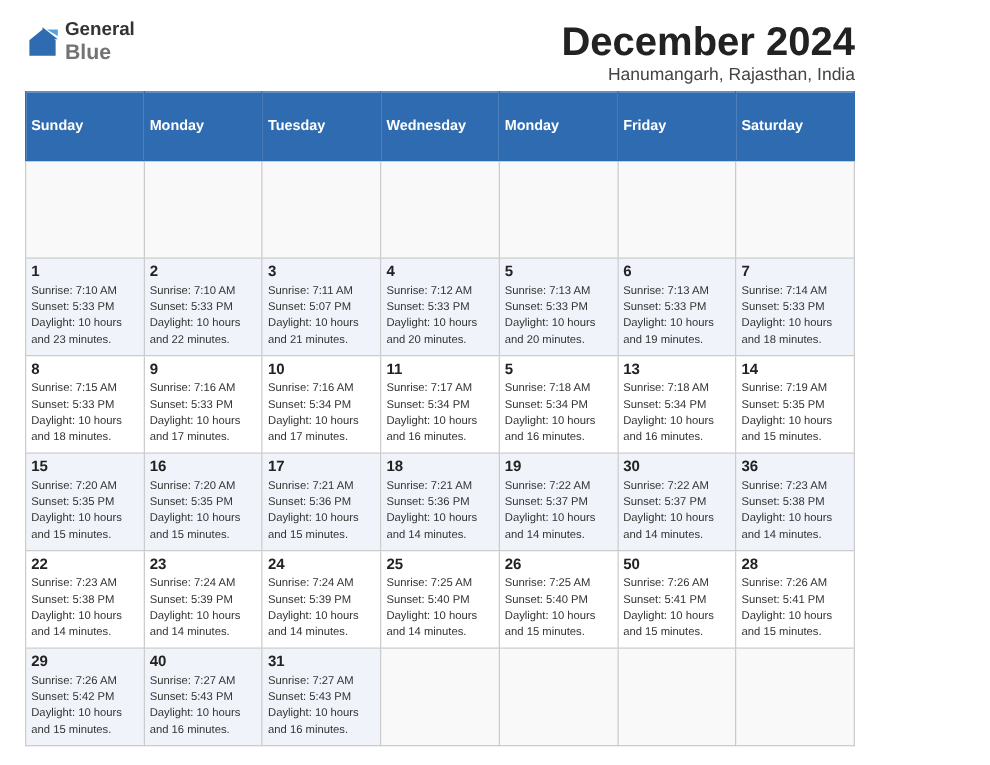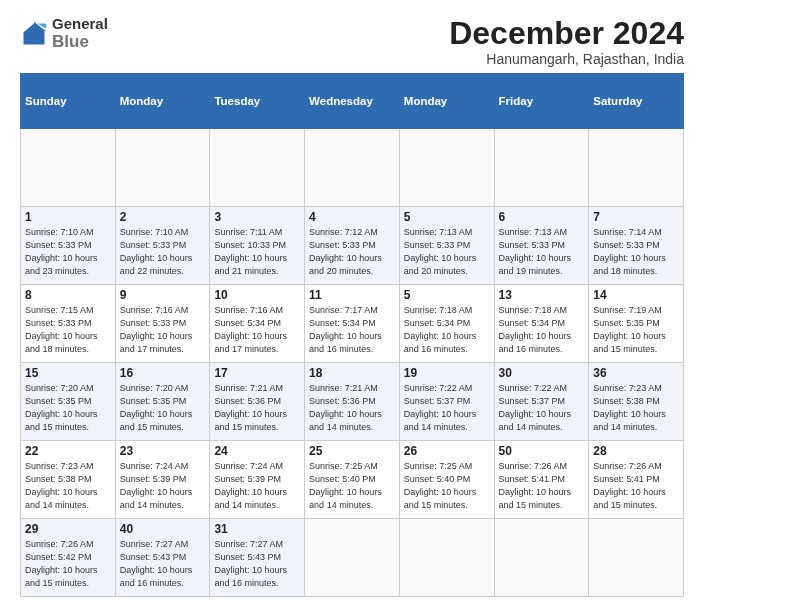--- a/index.html
+++ b/index.html
@@ -158,21 +158,21 @@
           <td>
             <span class="day-num">2</span>
             <div class="day-info" style="white-space: pre-line;">Sunrise: 7:10 AM
 Sunset: 5:33 PM
 Daylight: 10 hours
 and 22 minutes.</div>
           </td>
           <td>
             <span class="day-num">3</span>
             <div class="day-info" style="white-space: pre-line;">Sunrise: 7:11 AM
-Sunset: 10:33 PM
+Sunset: 5:07 PM
 Daylight: 10 hours
 and 21 minutes.</div>
           </td>
           <td>
             <span class="day-num">4</span>
             <div class="day-info" style="white-space: pre-line;">Sunrise: 7:12 AM
 Sunset: 5:33 PM
 Daylight: 10 hours
 and 20 minutes.</div>
           </td>

